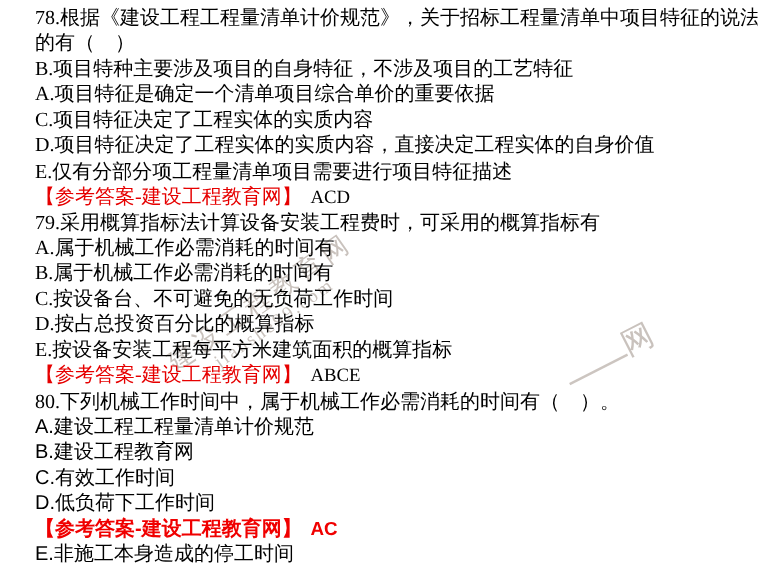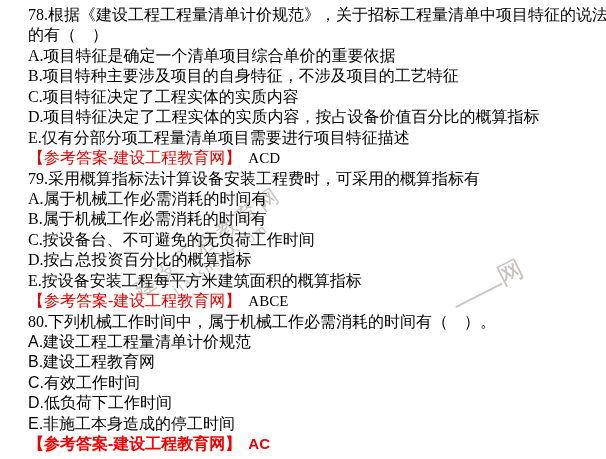--- a/index.html
+++ b/index.html
@@ -51,33 +51,33 @@
   <span class="wm-latin">jianshe99.com</span>
 </div>
 <div class="wm wm-partial">
   <span class="wm-tail-line"></span>
   <span class="wm-char">网</span>
 </div>
 
 <div id="doc">
     <div class="line bitmap">78.根据《建设工程工程量清单计价规范》，关于招标工程量清单中项目特征的说法，正确</div>
     <div class="line bitmap">的有（　）</div>
+    <div class="line bitmap">B.项目特种主要涉及项目的自身特征，不涉及项目的工艺特征</div>
     <div class="line bitmap">A.项目特征是确定一个清单项目综合单价的重要依据</div>
-    <div class="line bitmap">B.项目特种主要涉及项目的自身特征，不涉及项目的工艺特征</div>
     <div class="line bitmap">C.项目特征决定了工程实体的实质内容</div>
-    <div class="line bitmap">D.项目特征决定了工程实体的实质内容，按占设备价值百分比的概算指标</div>
+    <div class="line bitmap">D.项目特征决定了工程实体的实质内容，直接决定工程实体的自身价值</div>
     <div class="line bitmap">E.仅有分部分项工程量清单项目需要进行项目特征描述</div>
     <div class="line answer-line bitmap"><span class="red">【参考答案-建设工程教育网】</span><span class="answer-value ans-black">ACD</span></div>
     <div class="line bitmap">79.采用概算指标法计算设备安装工程费时，可采用的概算指标有</div>
     <div class="line bitmap">A.属于机械工作必需消耗的时间有</div>
     <div class="line bitmap">B.属于机械工作必需消耗的时间有</div>
     <div class="line bitmap">C.按设备台、不可避免的无负荷工作时间</div>
     <div class="line bitmap">D.按占总投资百分比的概算指标</div>
     <div class="line bitmap">E.按设备安装工程每平方米建筑面积的概算指标</div>
     <div class="line answer-line bitmap"><span class="red">【参考答案-建设工程教育网】</span><span class="answer-value ans-black">ABCE</span></div>
     <div class="line bitmap">80.下列机械工作时间中，属于机械工作必需消耗的时间有（　）。</div>
     <div class="line smooth">A.建设工程工程量清单计价规范</div>
     <div class="line smooth">B.建设工程教育网</div>
     <div class="line smooth">C.有效工作时间</div>
     <div class="line smooth">D.低负荷下工作时间</div>
+    <div class="line answer-line smooth"><span class="red">【参考答案-建设工程教育网】</span><span class="answer-value red">AC</span></div>
     <div class="line smooth">E.非施工本身造成的停工时间</div>
-    <div class="line answer-line smooth"><span class="red">【参考答案-建设工程教育网】</span><span class="answer-value red">AC</span></div>
   </div>
 
 </body></html>

